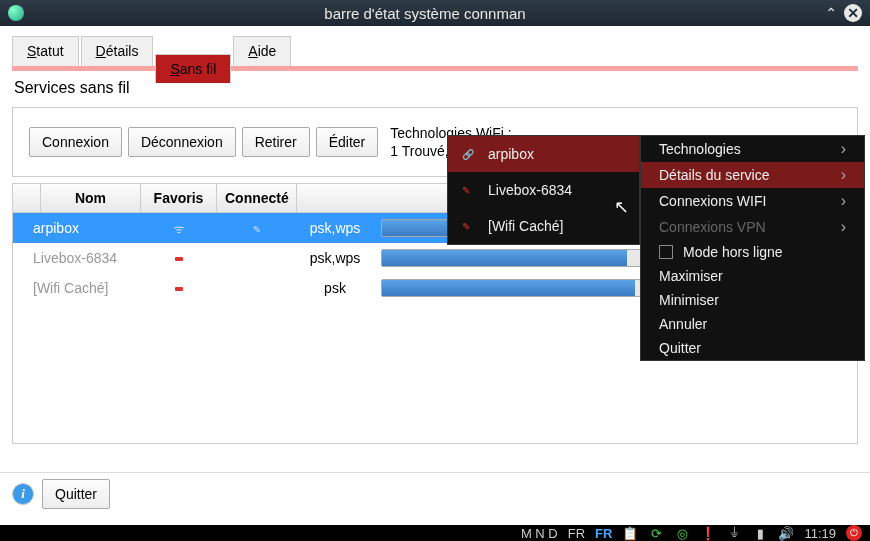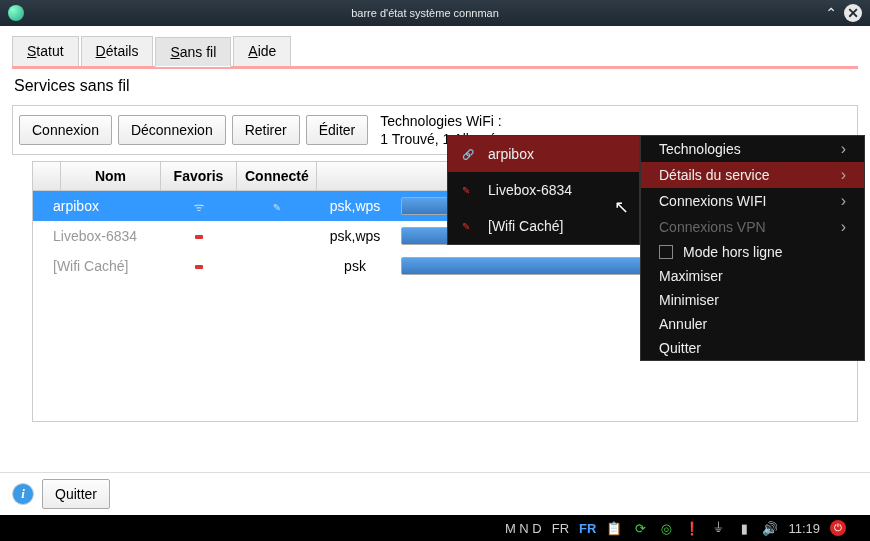--- a/index.html
+++ b/index.html
@@ -1,38 +1,38 @@
 <!DOCTYPE html>
 <html><head>
 <meta charset="utf-8">
 <style>
 * { box-sizing: border-box; margin: 0; padding: 0; }
 body { font-family: sans-serif; font-size: 13px; background: #fff; width: 870px; height: 541px; overflow: hidden; position: relative; }
 
 .titlebar { background: linear-gradient(to bottom, #2e3a45, #1e2832); height: 26px; display: flex; align-items: center; color: #e8e8e8; padding: 0 8px; }
 .titlebar-icon { width: 16px; height: 16px; border-radius: 50%; background: radial-gradient(circle at 30% 30%, #8fc, #2a8); margin-right: 8px; }
-.titlebar-title { flex: 1; text-align: center; font-size: 11px; }
+.titlebar-title { flex: 1; text-align: center; font-size: 15px; }
 .titlebar-btn { width: 18px; height: 18px; display: flex; align-items: center; justify-content: center; margin-left: 4px; cursor: pointer; }
 .titlebar-close { background: #e8e8e8; border-radius: 50%; color: #1e2832; font-weight: bold; font-size: 14px; }
 .titlebar-up { color: #e8e8e8; font-size: 14px; }
 
 .content { padding: 10px 12px; }
 
-.tabs { display: flex; border-bottom: 3px solid #fca5a5; margin-bottom: 8px; }
+.tabs { display: flex; border-bottom: 5px solid #fca5a5; margin-bottom: 8px; }
 .tab { padding: 6px 14px; border: 1px solid transparent; border-bottom: none; cursor: pointer; font-size: 14px; margin-right: 2px; background: #f0f0f0; border: 1px solid #ccc; border-bottom: none; }
-.tab.active { background: #e5e5e5; border: 1px solid #ccc; border-bottom: 1px solid #fff; position: relative; top: 1px; }
+.tab.active { background: #b91c1c; border: 1px solid #ccc; border-bottom: 1px solid #fff; position: relative; top: 18px; }
 .tab u { text-decoration: underline; }
 
 .section-label { font-size: 16px; margin: 6px 0 10px 2px; }
 
-.toolbar-row { display: flex; gap: 6px; align-items: center; border: 1px solid #ccc; padding: 6px; margin-bottom: 6px; }
+.toolbar-row { display: flex; gap: 6px; align-items: center; border: 1px solid #ccc; padding: 16px; margin-bottom: 6px; }
 .btn { border: 1px solid #aaa; background: linear-gradient(to bottom, #fdfdfd, #ededed); padding: 6px 12px; cursor: pointer; font-size: 14px; border-radius: 2px; }
 .tech-text { margin-left: 6px; font-size: 14px; line-height: 1.3; }
 
-.table { border: 1px solid #ccc; margin-left: 20px; }
+.table { border: 1px solid #ccc; }
 .table-header { display: flex; background: linear-gradient(to bottom, #fdfdfd, #e8e8e8); border-bottom: 1px solid #ccc; }
 .table-header > div { padding: 6px 8px; border-right: 1px solid #ccc; font-size: 14px; text-align: center; }
 .col-empty { width: 28px; }
 .col-name { width: 100px; font-weight: bold; }
 .col-fav { width: 76px; font-weight: bold; }
 .col-conn { width: 80px; font-weight: bold; }
 .col-sec { width: 76px; font-weight: bold; }
 .col-signal { flex: 1; }
 .table-row { display: flex; align-items: center; height: 30px; }
 .table-row > div { padding: 4px 8px; font-size: 14px; text-align: center; }
@@ -44,21 +44,21 @@
 .col-signal-cell { flex: 1; }
 .signal-bar { width: 260px; height: 18px; background: #e8e8e8; border: 1px solid #aaa; position: relative; border-radius: 2px; }
 .signal-fill { height: 100%; background: linear-gradient(to bottom, #5aa3e8, #3b7bc4); }
 .wifi-icon { color: #666; font-size: 12px; }
 .dim-text { color: #999; filter: blur(0.6px); }
 .tiny-red { display:inline-block; width:8px; height:4px; background:#d33; border-radius:1px; position:relative; top:-2px; }
 
 .bottom-bar { position: absolute; bottom: 26px; left: 0; right: 0; padding: 6px 12px; display: flex; align-items: center; gap: 8px; border-top: 1px solid #ddd; background:#fff; }
 .info-icon { width: 22px; height: 22px; border-radius: 50%; background: #3b9be8; color: #fff; display: flex; align-items: center; justify-content: center; font-weight: bold; font-style: italic; font-family: serif; border:1px solid #ccc; }
 
-.taskbar { position: absolute; bottom: 0; left: 0; right: 0; height: 26px; background: #000; display: flex; align-items: center; justify-content: flex-end; color: #ccc; padding: 0 24px; gap: 10px; font-size: 13px; }
+.taskbar { position: absolute; bottom: 0; left: 0; right: 0; height: 16px; background: #000; display: flex; align-items: center; justify-content: flex-end; color: #ccc; padding: 0 8px; gap: 10px; font-size: 13px; }
 .taskbar .lang-active { color: #4aa3ff; font-weight: bold; }
 .tray-icon { width: 16px; height: 16px; display: flex; align-items: center; justify-content: center; }
 .power-icon { width: 16px; height:16px; border-radius:50%; background:#d22; display:flex; align-items:center; justify-content:center; color:#fff; font-size:10px; }
 
 .submenu { position: absolute; top: 135px; left: 447px; width: 193px; background: #111; border: 1px solid #333; z-index: 10; }
 .submenu-item { display: flex; align-items: center; padding: 10px 14px; color: #eee; font-size: 14px; cursor: pointer; gap: 14px; }
 .submenu-item.hover { background: #7a1a1a; }
 .submenu-icon { width: 12px; display:inline-block; color:#888; font-size:10px; }
 .submenu-icon.red { color:#d33; }
 

